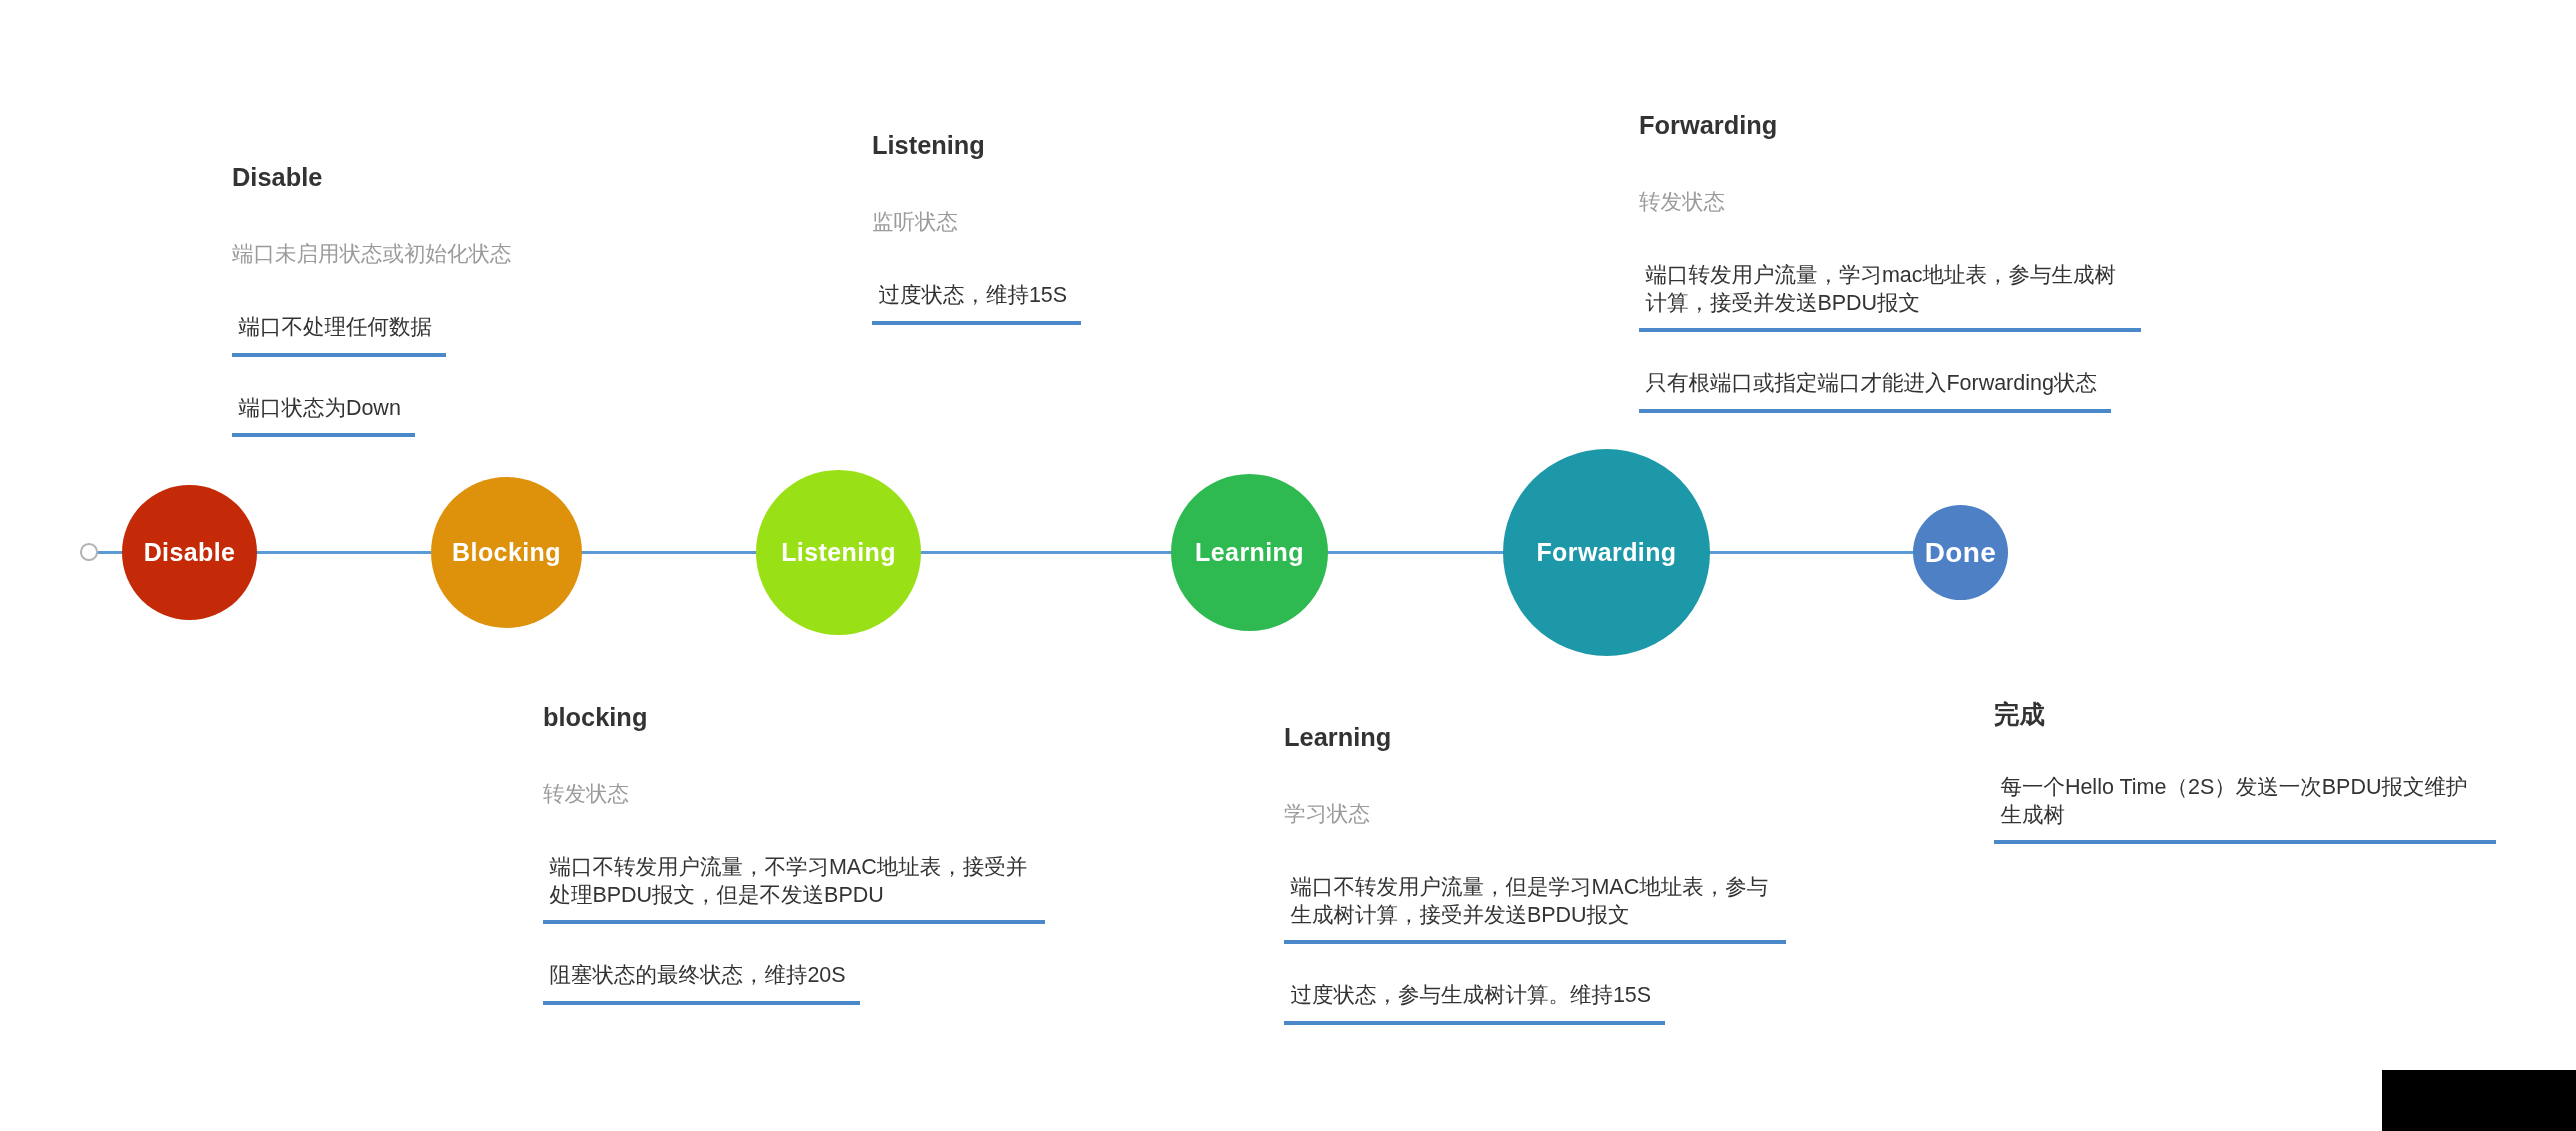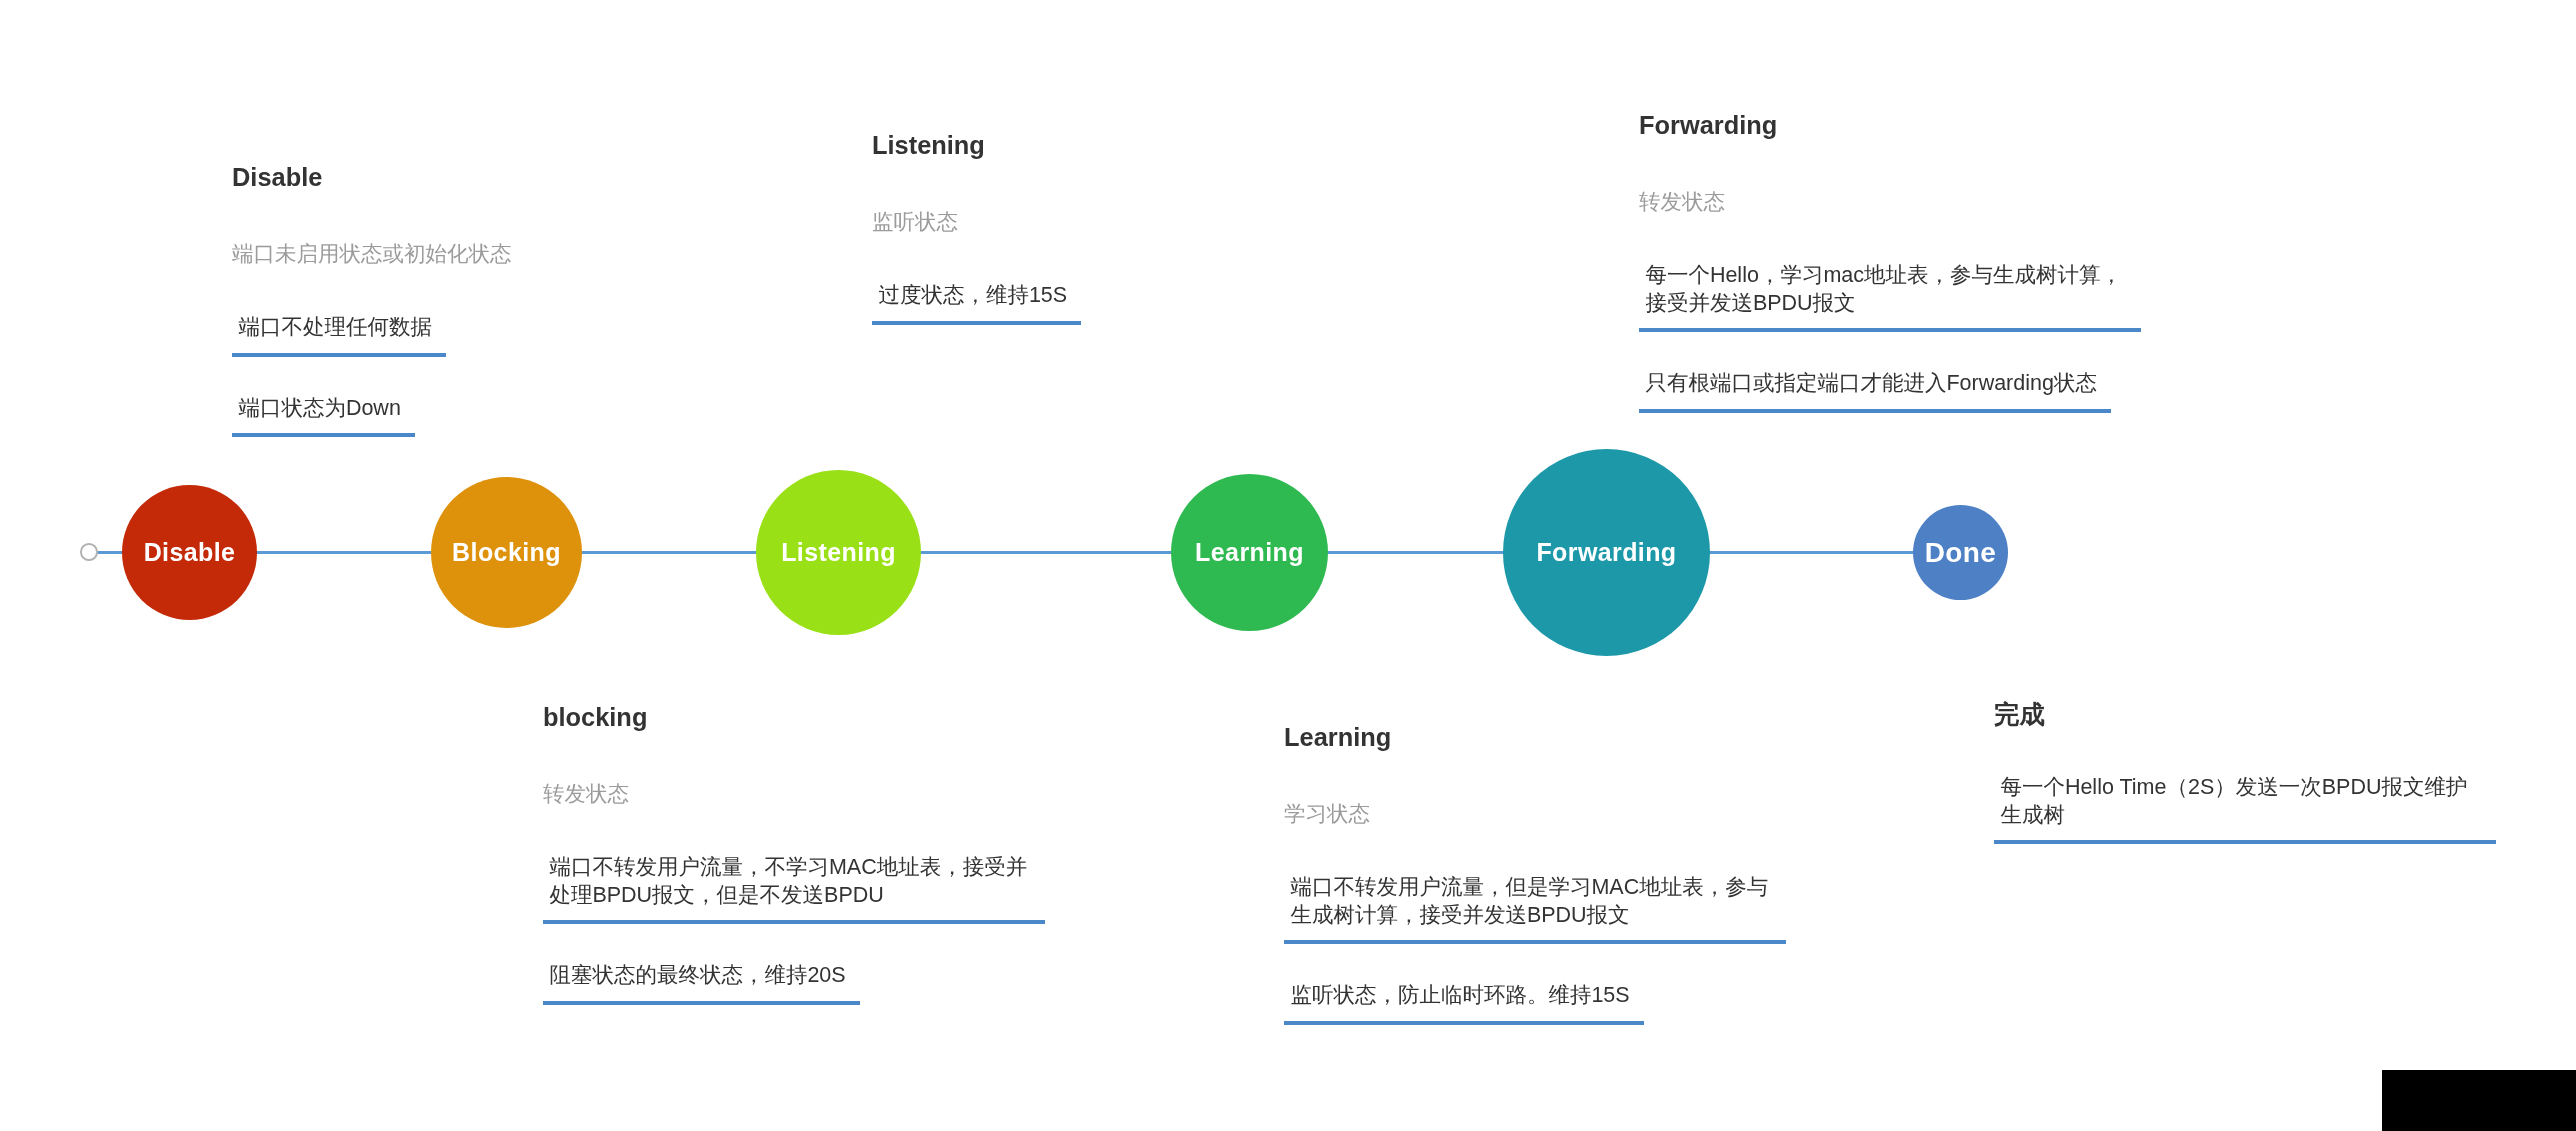--- a/index.html
+++ b/index.html
@@ -94,36 +94,36 @@
 
   <div class="annotation" id="ann-listening">
     <div class="ann-title">Listening</div>
     <div class="ann-subtitle">监听状态</div>
     <div class="ann-item">过度状态，维持15S</div>
   </div>
 
   <div class="annotation" id="ann-forwarding">
     <div class="ann-title">Forwarding</div>
     <div class="ann-subtitle">转发状态</div>
-    <div class="ann-item">每一个Hello，学习mac地址表，参与生成树计算，接受并发送BPDU报文</div>
+    <div class="ann-item">端口转发用户流量，学习mac地址表，参与生成树计算，接受并发送BPDU报文</div>
     <div class="ann-item">只有根端口或指定端口才能进入Forwarding状态</div>
   </div>
 
   <div class="annotation" id="ann-blocking">
     <div class="ann-title">blocking</div>
     <div class="ann-subtitle">转发状态</div>
     <div class="ann-item">端口不转发用户流量，不学习MAC地址表，接受并处理BPDU报文，但是不发送BPDU</div>
     <div class="ann-item">阻塞状态的最终状态，维持20S</div>
   </div>
 
   <div class="annotation" id="ann-learning">
     <div class="ann-title">Learning</div>
     <div class="ann-subtitle">学习状态</div>
     <div class="ann-item">端口不转发用户流量，但是学习MAC地址表，参与生成树计算，接受并发送BPDU报文</div>
-    <div class="ann-item">监听状态，防止临时环路。维持15S</div>
+    <div class="ann-item">过度状态，参与生成树计算。维持15S</div>
   </div>
 
   <div class="annotation" id="ann-done">
     <div class="ann-title">完成</div>
     <div class="ann-item">每一个Hello Time（2S）发送一次BPDU报文维护生成树</div>
   </div>
 
   <div class="watermark-cover"></div>
 
 </div>

